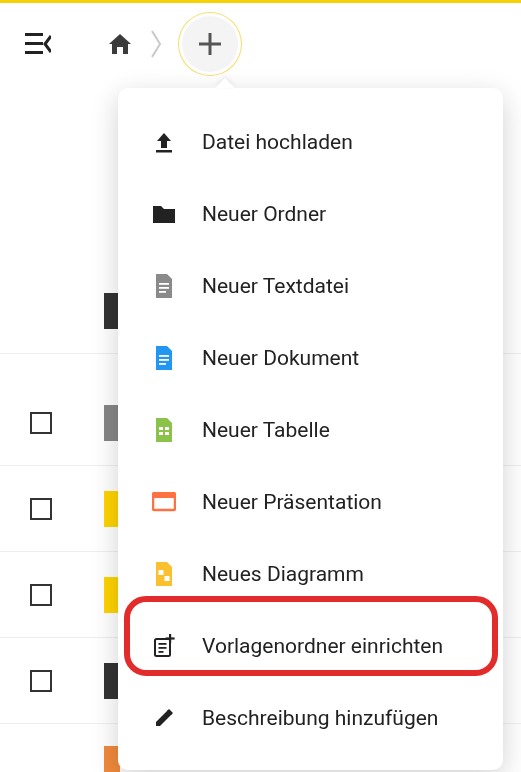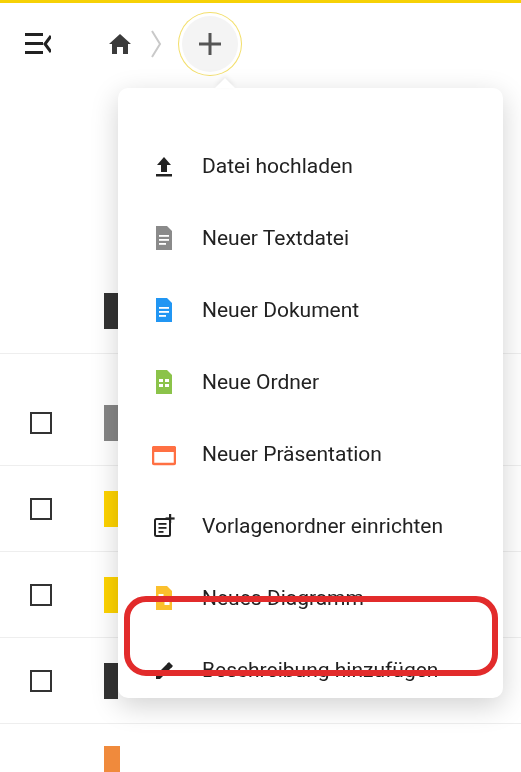--- a/index.html
+++ b/index.html
@@ -86,21 +86,21 @@
     position:absolute;
     top:-10px;
     left:97px;
     width:0;height:0;
     border-left:10px solid transparent;
     border-right:10px solid transparent;
     border-bottom:10px solid #fff;
     filter: drop-shadow(0 -2px 2px rgba(0,0,0,0.08));
   }
   .dd-item {
-    display:flex; align-items:flex-end;
+    display:flex; align-items:center;
     height: 72px;
     padding: 0 26px 0 26px;
     cursor:pointer;
   }
   .dd-icon {
     width: 40px;
     display:flex; justify-content:center; align-items:center;
   }
   .dd-label {
     margin-left: 18px;
@@ -176,20 +176,28 @@
   <div class="dd-item">
     <div class="dd-icon">
       <svg width="24" height="24" viewBox="0 0 24 24" fill="#222">
         <path d="M12 3 L19 11 H15 V18 H9 V11 H5 Z"></path>
           <rect x="4" y="20" width="16" height="2.5"></rect>
       </svg>
     </div>
     <span class="dd-label">Datei hochladen</span>
   </div>
 
+  <div class="dd-item">
+    <div class="dd-icon">
+      <svg width="24" height="20" viewBox="0 0 24 20" fill="#222">
+        <path d="M1 2 H9 L12 5 H23 V19 H1 Z"></path>
+      </svg>
+    </div>
+    <span class="dd-label">Neuer Ordner</span>
+  </div>
 
   <div class="dd-item">
     <div class="dd-icon">
       <svg width="20" height="24" viewBox="0 0 20 24">
         <path d="M2 0 H13 L18 5 V24 H2 Z" fill="#8a8a8a"></path>
         <rect x="5" y="9" width="10" height="1.8" fill="#fff"></rect>
         <rect x="5" y="13" width="10" height="1.8" fill="#fff"></rect>
         <rect x="5" y="17" width="7" height="1.8" fill="#fff"></rect>
       </svg>
     </div>
@@ -211,60 +219,60 @@
   <div class="dd-item">
     <div class="dd-icon">
       <svg width="20" height="24" viewBox="0 0 20 24">
         <path d="M2 0 H13 L18 5 V24 H2 Z" fill="#8bc34a"></path>
         <rect x="5" y="9" width="4" height="3" fill="#fff"></rect>
         <rect x="11" y="9" width="4" height="3" fill="#fff"></rect>
         <rect x="5" y="14" width="4" height="3" fill="#fff"></rect>
         <rect x="11" y="14" width="4" height="3" fill="#fff"></rect>
       </svg>
     </div>
-    <span class="dd-label">Neue Ordner</span>
+    <span class="dd-label">Neuer Tabelle</span>
   </div>
 
   <div class="dd-item">
     <div class="dd-icon">
       <svg width="24" height="20" viewBox="0 0 24 20">
         <rect x="1" y="1" width="22" height="17" rx="1.5" fill="none" stroke="#ff7043" stroke-width="2.5"></rect>
         <rect x="1" y="1" width="22" height="5" fill="#ff7043"></rect>
       </svg>
     </div>
     <span class="dd-label">Neuer Präsentation</span>
+  </div>
+
+  <div class="dd-item">
+    <div class="dd-icon">
+      <svg width="20" height="24" viewBox="0 0 20 24">
+        <path d="M2 0 H13 L18 5 V24 H2 Z" fill="#fbc02d"></path>
+        <rect x="4.5" y="8" width="5" height="5" fill="#fff"></rect>
+        <rect x="10.5" y="14" width="5" height="5" fill="#fff"></rect>
+      </svg>
+    </div>
+    <span class="dd-label">Neues Diagramm</span>
   </div>
 
   <div class="dd-item">
     <div class="dd-icon">
       <svg width="24" height="24" viewBox="0 0 24 24" fill="#222">
         <rect x="3" y="5" width="15" height="17" rx="1.5" fill="none" stroke="#222" stroke-width="2"></rect>
         <rect x="6.5" y="9" width="8" height="1.8"></rect>
         <rect x="6.5" y="13" width="8" height="1.8"></rect>
         <rect x="6.5" y="17" width="5" height="1.8"></rect>
         <rect x="17" y="0" width="2.2" height="9"></rect>
         <rect x="13.6" y="3.4" width="9" height="2.2"></rect>
       </svg>
     </div>
     <span class="dd-label">Vorlagenordner einrichten</span>
   </div>
 
   <div class="dd-item">
     <div class="dd-icon">
-      <svg width="20" height="24" viewBox="0 0 20 24">
-        <path d="M2 0 H13 L18 5 V24 H2 Z" fill="#fbc02d"></path>
-        <rect x="4.5" y="8" width="5" height="5" fill="#fff"></rect>
-        <rect x="10.5" y="14" width="5" height="5" fill="#fff"></rect>
-      </svg>
-    </div>
-    <span class="dd-label">Neues Diagramm</span>
-  </div>
-
-  <div class="dd-item">
-    <div class="dd-icon">
       <svg width="22" height="22" viewBox="0 0 22 22" fill="#222">
         <path d="M3 19 L3 15 L15 3 L19 7 L7 19 Z"></path>
         <path d="M16 2 L20 6 L18 8 L14 4 Z"></path>
       </svg>
     </div>
     <span class="dd-label">Beschreibung hinzufügen</span>
   </div>
 
 </div>
 

